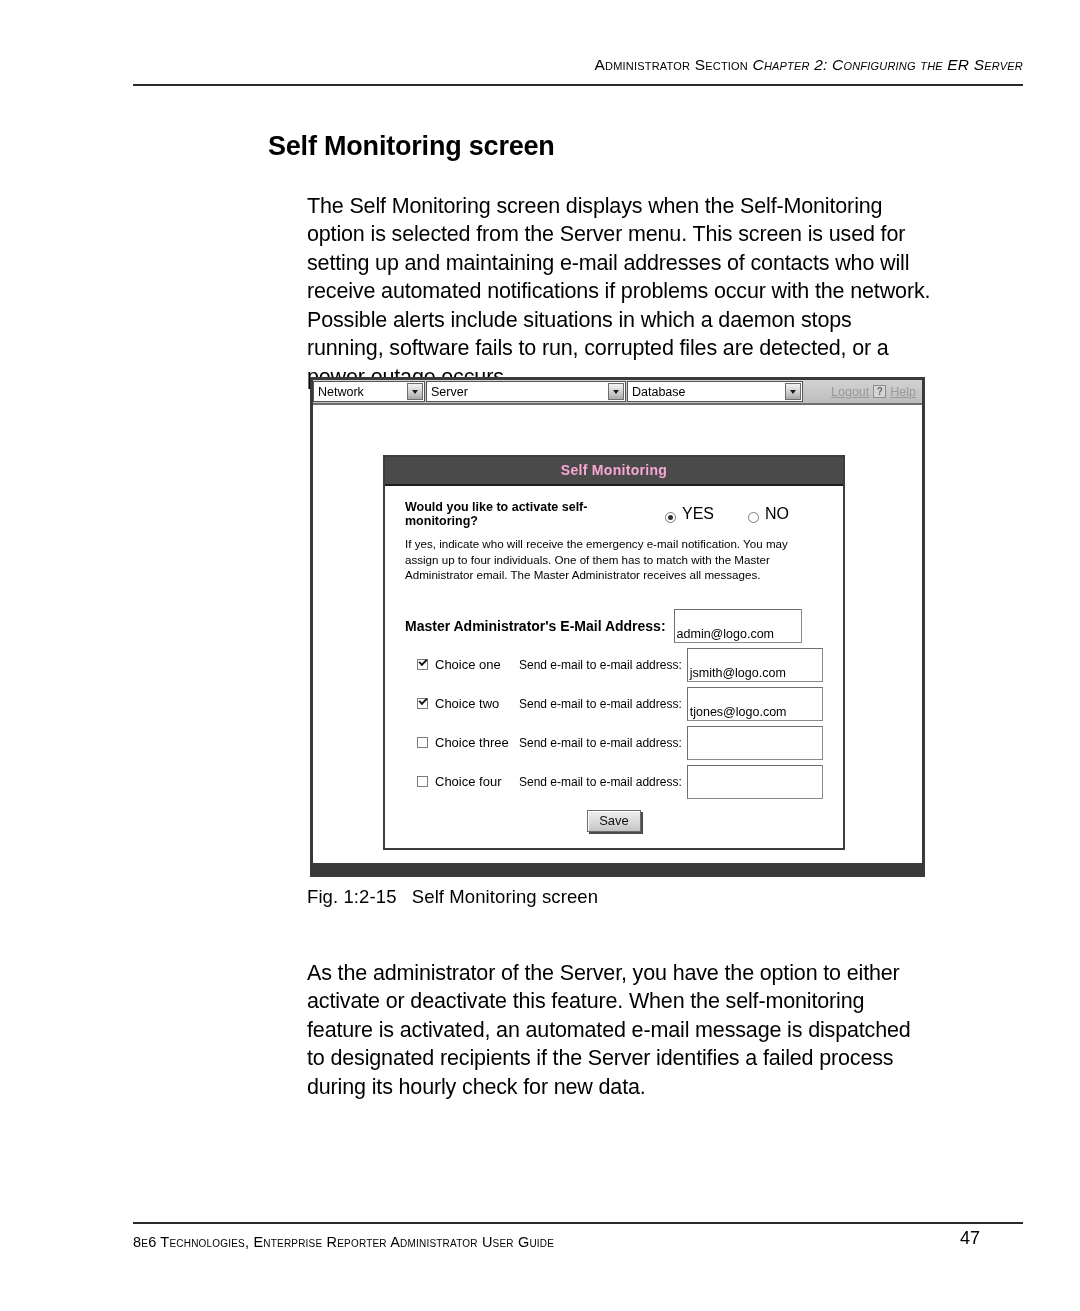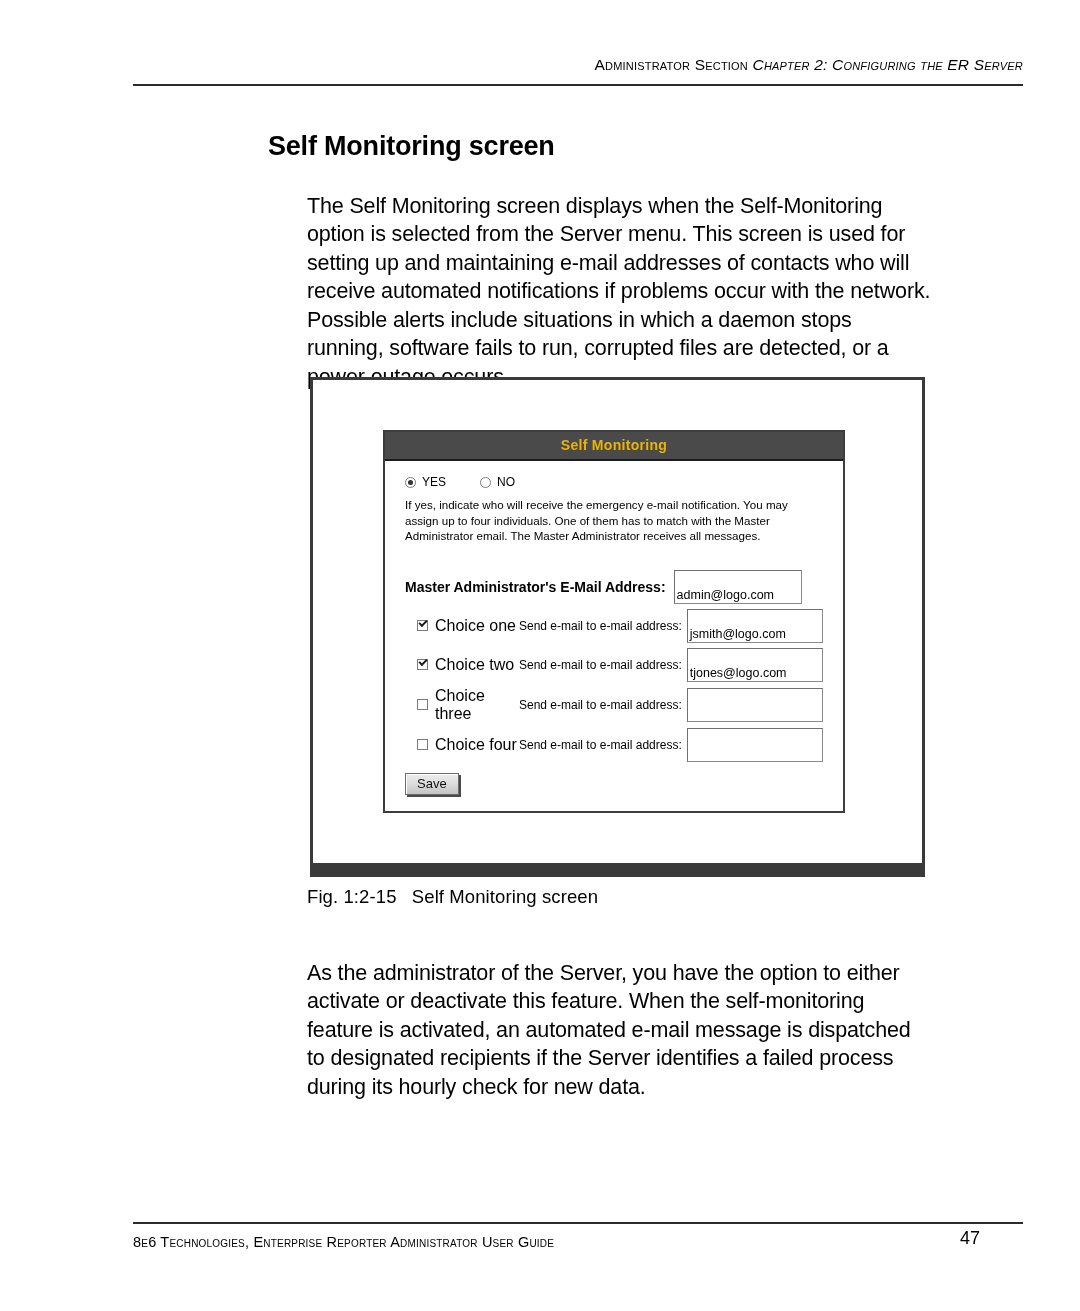--- a/index.html
+++ b/index.html
@@ -193,21 +193,21 @@
     position: absolute;
     left: 70px;
     top: 50px;
     width: 462px;
     border: 2px solid #3d3d3d;
     background: #ffffff;
     box-sizing: border-box;
   }
   .panel-title {
     background: #4a4a4a;
-    color: #eab308;
+    color: #f9a8d4;
     font-size: 14px;
     font-weight: bold;
     text-align: center;
     padding: 5px 0 6px;
     letter-spacing: 0.3px;
     border-bottom: 2px solid #1d1d1d;
   }
   .panel-inner {
     padding: 14px 20px 16px 20px;
   }
@@ -215,23 +215,23 @@
   .q-row {
     display: flex;
     align-items: center;
     font-size: 12.5px;
     font-weight: bold;
     margin-bottom: 8px;
   }
   .q-row .q-text { margin-right: 40px; }
   .radio-opt {
     display: flex;
-    align-items: center;
+    align-items: flex-end;
     font-weight: normal;
-    font-size: 12px;
+    font-size: 16px;
     margin-right: 34px;
   }
   .radio {
     width: 11px;
     height: 11px;
     border-radius: 50%;
     border: 1px solid #7b7b7b;
     background: #ffffff;
     margin-right: 6px;
     position: relative;
@@ -301,34 +301,34 @@
     position: absolute;
     left: 1px;
     top: -1px;
     width: 6px;
     height: 3px;
     border-left: 2px solid #1a1a1a;
     border-bottom: 2px solid #1a1a1a;
     transform: rotate(-45deg);
   }
   .choice-label {
-    font-size: 16px;
+    font-size: 13px;
     width: 84px;
     flex: none;
   }
   .send-label {
     font-size: 12px;
     margin-right: 5px;
     white-space: nowrap;
   }
   .choice-row .textbox { width: 140px; }
 
   .save-wrap {
     display: flex;
-    justify-content: flex-start;
+    justify-content: center;
     margin-top: 11px;
   }
   .save-button {
     background: linear-gradient(180deg,#ededed 0%,#dcdcdc 50%,#c4c4c4 100%);
     border: 1px solid #6b6b6b;
     box-shadow: inset 1px 1px 0 #ffffff, 2px 2px 0 #4a4a4a;
     font-size: 13px;
     padding: 2px 11px 3px;
     color: #111111;
   }
@@ -367,27 +367,47 @@
 </div>
 <div class="header-rule"></div>
 
 <h1 class="section-title">Self Monitoring screen</h1>
 
 <p class="body-copy" id="para-intro">The Self Monitoring screen displays when the Self-Monitoring option is selected from the Server menu. This screen is used for setting up and maintaining e-mail addresses of contacts who will receive automated notifications if problems occur with the network. Possible alerts include situations in which a daemon stops running, software fails to run, corrupted files are detected, or a power outage occurs.</p>
 
 <div class="screenshot">
 
 
+  <div class="app-toolbar">
+    <div class="combo" id="combo-network">
+      <span class="combo-label">Network</span>
+      <span class="combo-arrow"></span>
+    </div>
+    <div class="combo" id="combo-server">
+      <span class="combo-label">Server</span>
+      <span class="combo-arrow"></span>
+    </div>
+    <div class="combo" id="combo-database">
+      <span class="combo-label">Database</span>
+      <span class="combo-arrow"></span>
+    </div>
+    <div class="toolbar-right">
+      <span class="tb-link">Logout</span>
+      <span class="help-icon">?</span>
+      <span class="tb-link">Help</span>
+    </div>
+  </div>
 
   <div class="app-body">
     <div class="panel">
       <div class="panel-title">Self Monitoring</div>
       <div class="panel-inner">
 
         <div class="q-row">
+          <span class="q-text">Would you like to activate self-monitoring?</span>
           <span class="radio-opt">
             <span class="radio checked"></span>
             <span>YES</span>
           </span>
           <span class="radio-opt">
             <span class="radio"></span>
             <span>NO</span>
           </span>
         </div>
 

